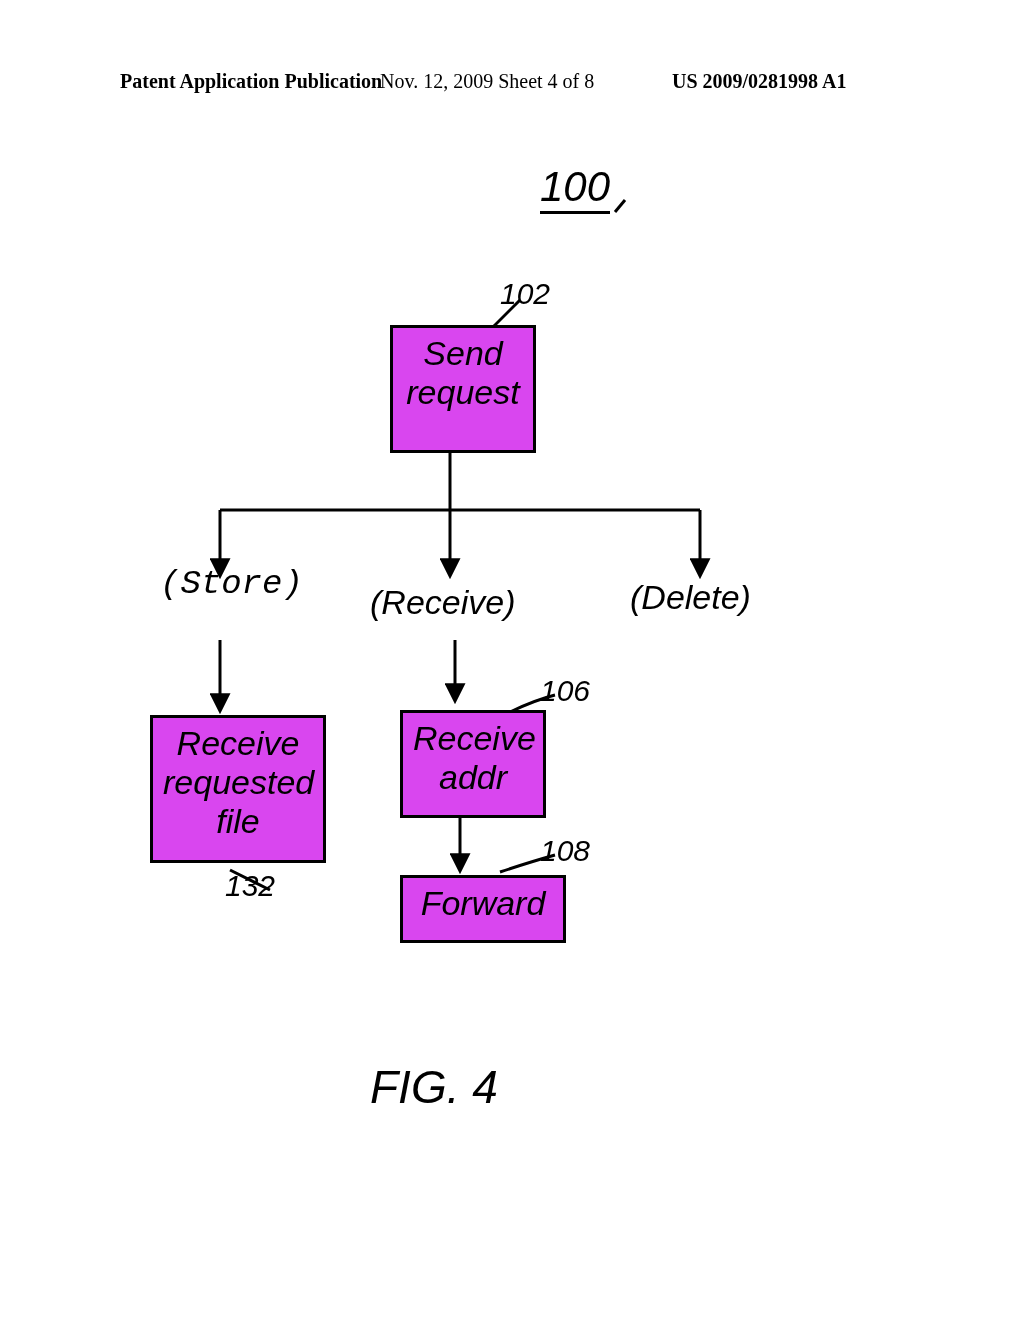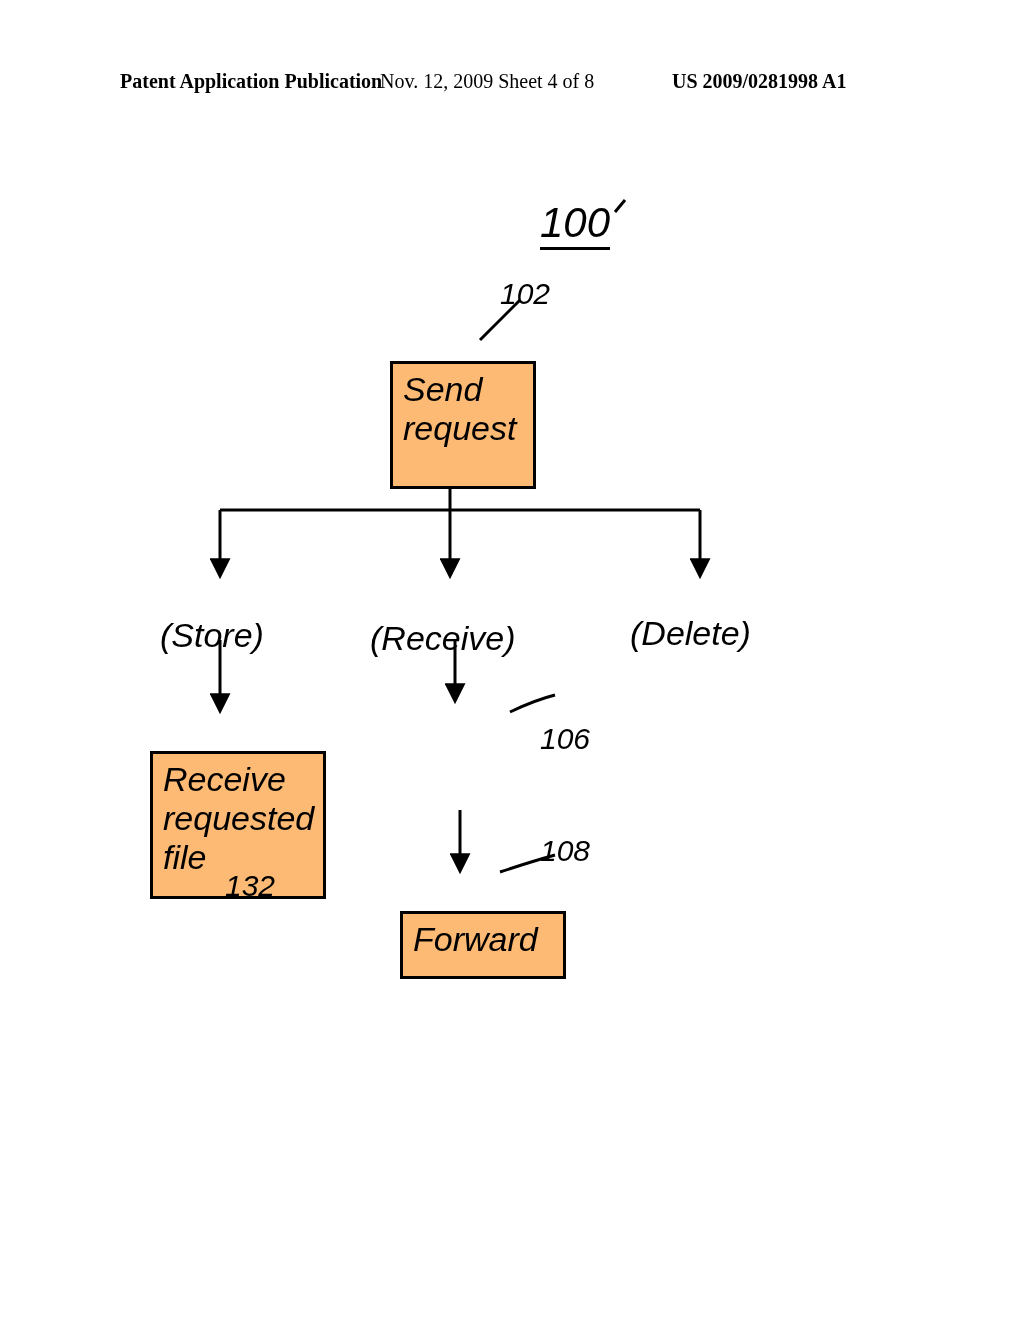--- a/index.html
+++ b/index.html
@@ -28,31 +28,31 @@
   .hdr-left   { position: absolute; left: 120px; font-weight: bold; }
   .hdr-center { position: absolute; left: 380px; }
   .hdr-right  { position: absolute; left: 672px; font-weight: bold; }
 
   
   .lbl {
     position: absolute;
     white-space: pre;
     line-height: 1.05;
   }
-  .handwritten { font-size: 34px; font-style: italic; margin-top: 36px; }
+  .handwritten { font-size: 34px; font-style: italic; }
   .ref-num     { font-size: 30px; font-style: italic; }
 
   .underline { border-bottom: 3px solid #000; padding-bottom: 2px; }
 
   .box {
     position: absolute;
     border: 3px solid #000;
-    background: #fdba74;
+    background: #d946ef;
     padding: 6px 10px;
-    text-align: left;
+    text-align: center;
   }
 
   svg.conn {
     position: absolute;
     left: 0;
     top: 0;
     width: 1024px;
     height: 1320px;
     pointer-events: none;
   }
@@ -110,37 +110,42 @@
     <path d="M 615 212 L 625 200" stroke="#000" stroke-width="3" fill="none"></path>
   </svg>
 
   <span class="lbl ref-num" style="top:278px; left:500px;">102</span>
 
   <div class="box handwritten" style="top:325px; left:390px; width:120px; height:110px;">
     <span>Send
 request</span>
   </div>
 
-  <span class="lbl handwritten" style="top:582px; left:160px;">(Store)</span>
+  <span class="lbl handwritten" style="top:567px; left:160px;font-family:Liberation Mono, monospace;">(Store)</span>
 
   <span class="lbl handwritten" style="top:585px; left:370px;">(Receive)</span>
 
   <span class="lbl handwritten" style="top:580px; left:630px;">(Delete)</span>
 
   <div class="box handwritten" style="top:715px; left:150px; width:150px; height:130px;">
     <span>Receive
 requested
 file</span>
   </div>
 
   <span class="lbl ref-num" style="top:870px; left:225px;">132</span>
 
+  <div class="box handwritten" style="top:710px; left:400px; width:120px; height:90px;">
+    <span>Receive
+addr</span>
+  </div>
 
-  <span class="lbl ref-num" style="top:675px; left:540px;margin-top:48px;">106</span>
+  <span class="lbl ref-num" style="top:675px; left:540px;">106</span>
 
   <div class="box handwritten" style="top:875px; left:400px; width:140px; height:50px;">
     <span>Forward</span>
   </div>
 
   <span class="lbl ref-num" style="top:835px; left:540px;text-align:right;">108</span>
 
+  <span class="fig-caption" style="top:1060px; left:370px;">FIG. 4</span>
 
 </div>
 
 </body></html>

